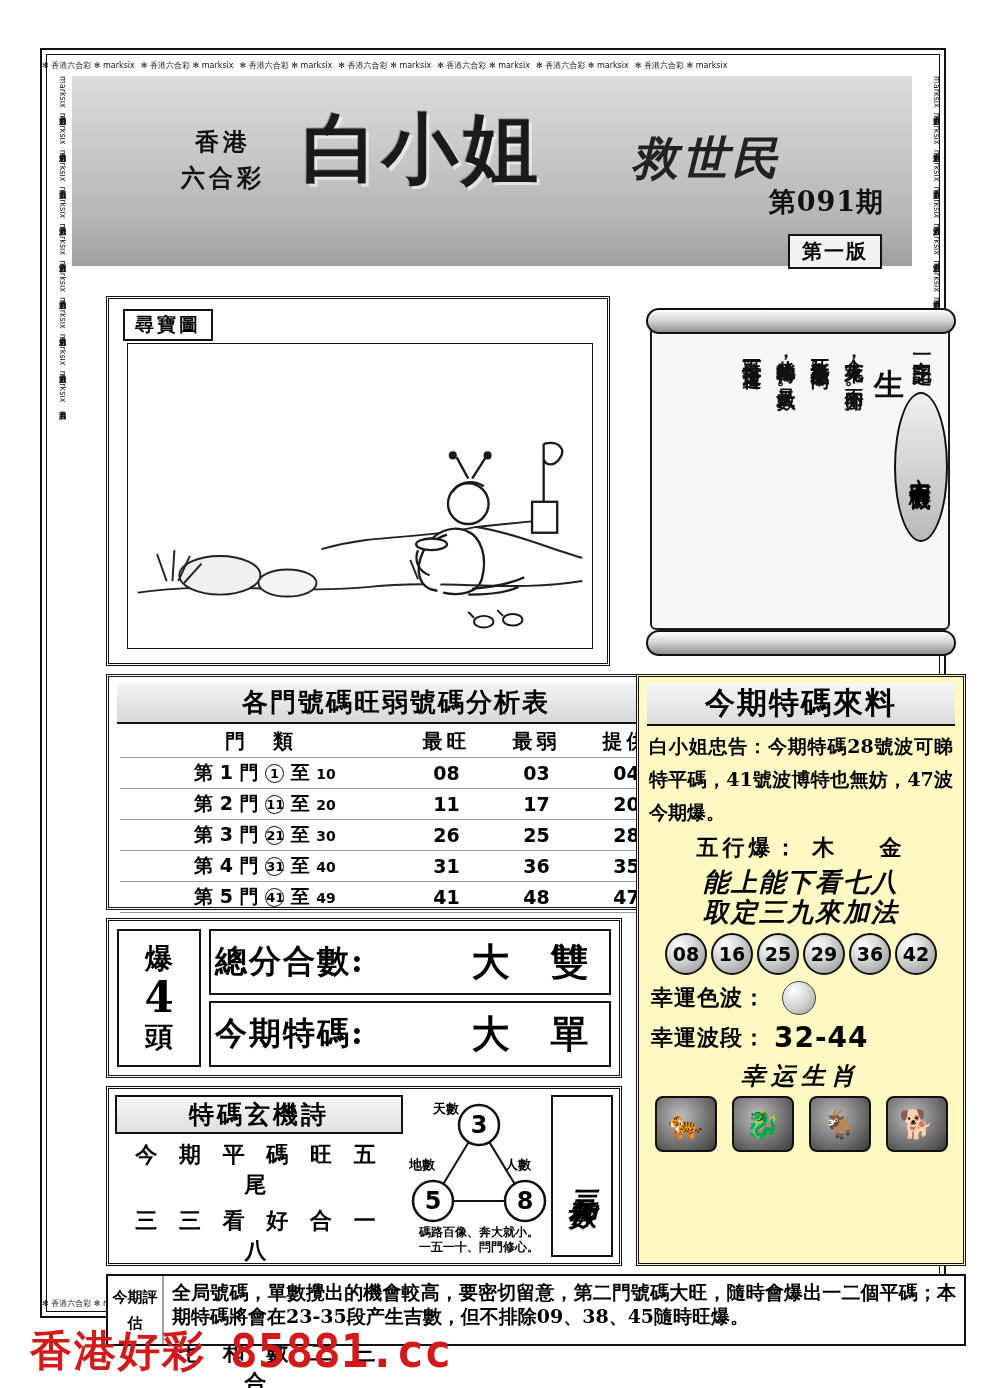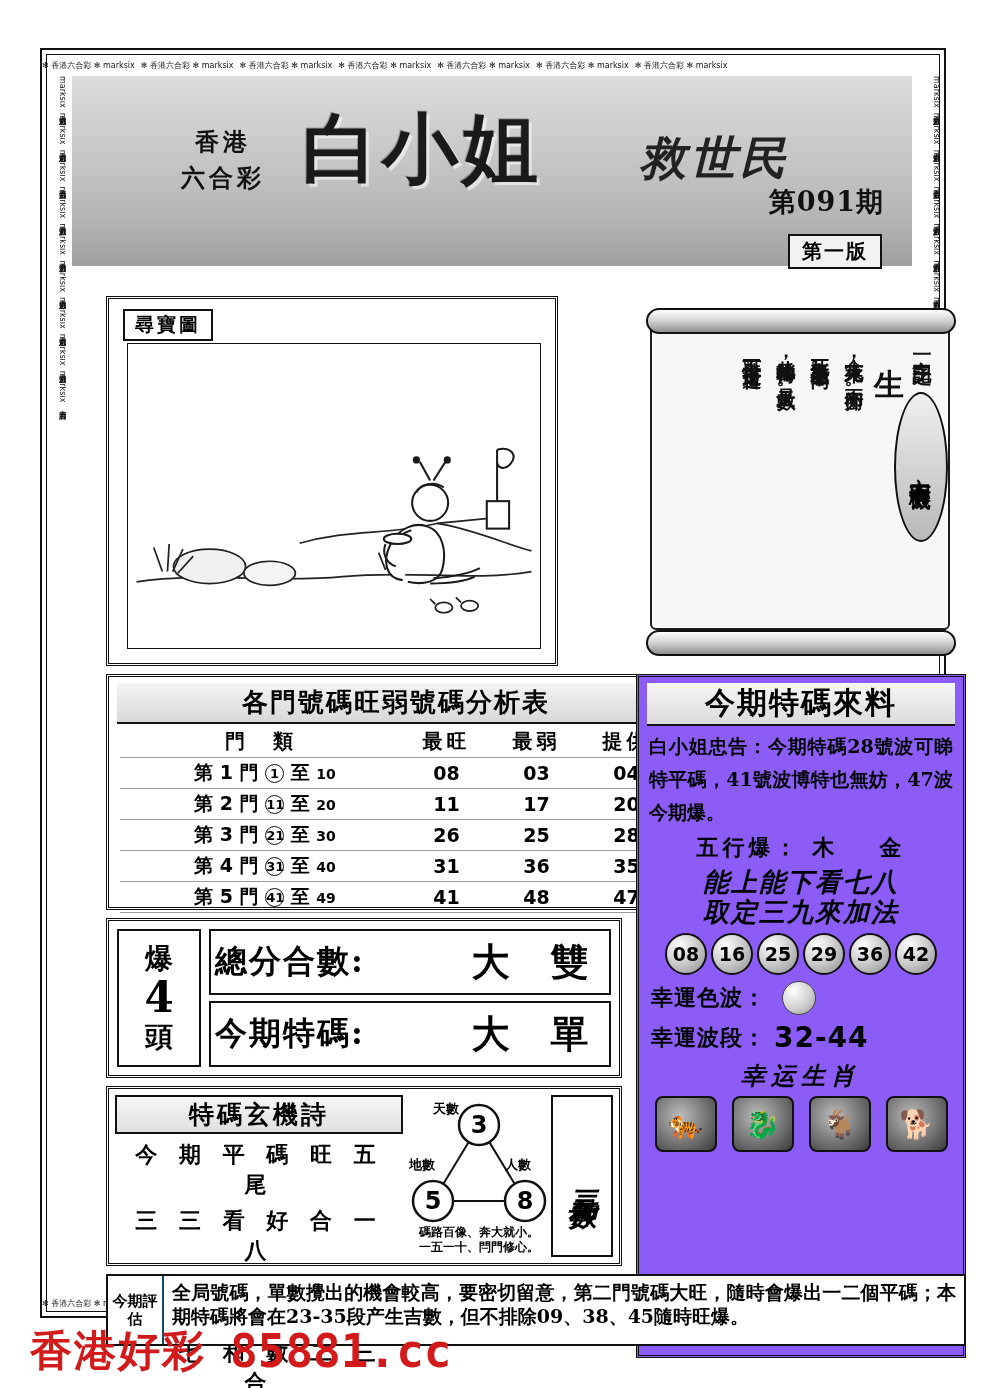--- a/index.html
+++ b/index.html
@@ -59,40 +59,39 @@
     font-family:"DejaVu Serif","Liberation Serif",serif;
     font-weight:bold; font-size:76px; color:#1a1a1a;
     letter-spacing:4px; line-height:90px;
     text-shadow: 3px 3px 0 rgba(255,255,255,.55), -1px -1px 0 rgba(0,0,0,.25);
   }
   .mast-sub {
     position:absolute; left:560px; top:52px;
     font-family:Liberation Serif, serif;
     font-weight:bold; font-size:46px; color:#222; letter-spacing:4px;
     font-style:italic;
-    margin-left:8px;
   }
   .mast-issue {
     position:absolute; right:28px; top:108px;
     font-family:"DejaVu Serif","Liberation Serif",serif;
     font-weight:bold; font-size:27px; color:#111; letter-spacing:1px;
   }
   .mast-edition {
     position:absolute; right:30px; top:158px;
     border:2px solid #111; background:#f2f2f2;
     padding:2px 12px; font-weight:bold; font-size:20px;
     font-family:"DejaVu Serif","Liberation Serif",serif; letter-spacing:2px;
   }
 
   
   .content { position:absolute; left:64px; top:246px; width:860px; height:1048px; }
 
   
   .pic-panel {
-    position:absolute; left:0; top:0; width:452px; height:370px;
+    position:absolute; left:0; top:0; width:504px; height:370px;
     border:3px double #111; background:#fff;
   }
   .pic-caption {
     position:absolute; left:14px; top:10px;
     border:2px solid #111; background:#fff;
     font-family:"DejaVu Serif","Liberation Serif",serif;
     font-weight:bold; font-size:19px; padding:1px 10px; letter-spacing:3px;
   }
   .pic-box {
     position:absolute; left:18px; top:44px; right:14px; bottom:14px;
@@ -166,22 +165,22 @@
   .circnum {
     display:inline-block; width:19px; height:19px; line-height:18px;
     border:1.5px solid #111; border-radius:50%;
     font-size:13px; text-align:center; font-family:"DejaVu Sans",sans-serif;
     vertical-align:middle;
   }
   .small-n { font-size:14px; font-family:"DejaVu Sans",sans-serif; }
 
   
   .material-panel {
-    position:absolute; left:530px; top:378px; width:330px; height:684px;
-    border:3px double #111; background:#8b5cf6;
+    position:absolute; left:530px; top:378px; width:330px; height:592px;
+    border:3px double #111; background:#fef9c3;
   }
   .material-title {
     margin:6px 8px 4px; text-align:center;
     font-family:"DejaVu Serif","Liberation Serif",serif;
     font-weight:bold; font-size:30px; letter-spacing:2px;
     background:linear-gradient(180deg,#f6f6f6,#dcdcdc);
     border-bottom:2px solid #111;
   }
   .advice {
     margin:2px 10px; font-family:"DejaVu Serif","Liberation Serif",serif;
@@ -293,24 +292,24 @@
     font-family:"DejaVu Serif","Liberation Serif",serif;
     font-weight:bold; font-size:28px; letter-spacing:4px; font-style:italic;
   }
 
   
   .review-panel {
     position:absolute; left:0; top:978px; width:860px; height:72px;
     border:2px solid #111; background:#fff; display:flex;
   }
   .review-tag {
-    flex:0 0 56px; border-right:2px solid #0c4a6e;
+    flex:0 0 56px; border-right:2px solid #a3a3a3;
     display:flex; align-items:center; justify-content:center;
     font-family:"DejaVu Serif","Liberation Serif",serif;
-    font-weight:bold; font-size:15px; text-align:center; line-height:18px;
+    font-weight:bold; font-size:15px; text-align:center; line-height:26px;
   }
   .review-text {
     flex:1; padding:4px 8px;
     font-family:"DejaVu Serif","Liberation Serif",serif;
     font-size:19px; font-weight:bold; line-height:24px; text-align:justify;
   }
 
   
   .footer {
     position:absolute; left:0; bottom:6px; width:978px; height:62px;

